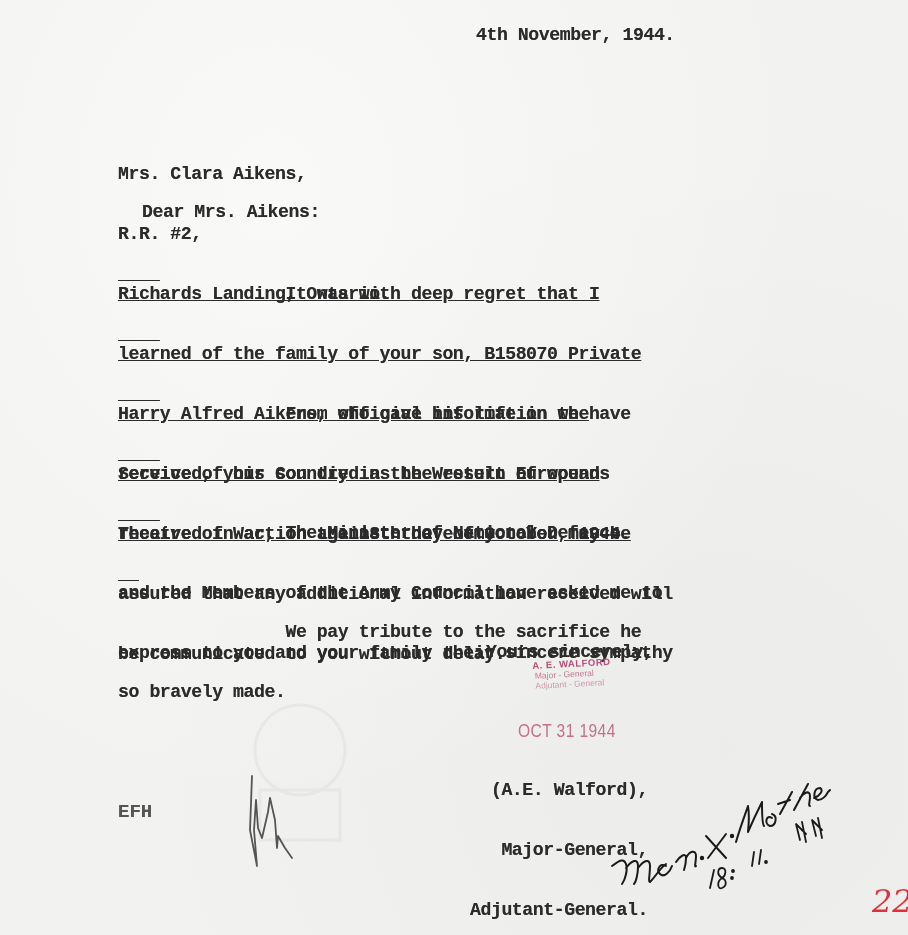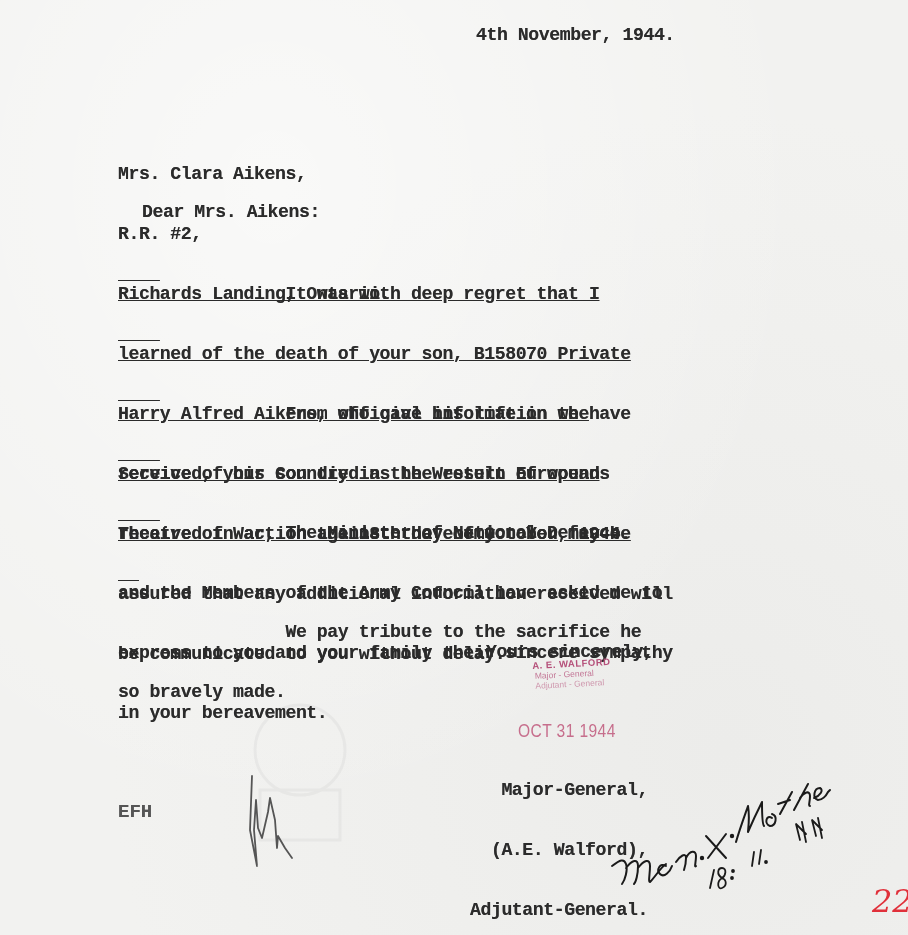--- a/index.html
+++ b/index.html
@@ -108,59 +108,58 @@
   <div class="typed address">
     <span class="line">Mrs. Clara Aikens,</span>
     <span class="line">R.R. #2,</span>
     <span class="line">Richards Landing, Ontario.</span>
   </div>
 
   <div class="typed salutation">Dear Mrs. Aikens:</div>
 
   <div class="typed para1">
     <span class="line">                It was with deep regret that I</span>
-    <span class="line">learned of the death of your son, B158070 Private</span>
+    <span class="line">learned of the family of your son, B158070 Private</span>
     <span class="line">Harry Alfred Aikens, who gave his life in the</span>
     <span class="line">Service of his Country in the Western European</span>
     <span class="line">Theatre of War, on the 18th day of October, 1944.</span>
   </div>
 
   <div class="typed para2">
     <span class="line">                From official information we have</span>
     <span class="line">received, your son died as the result of wounds</span>
     <span class="line">received in action against the enemy.  You may be</span>
     <span class="line">assured that any additional information received will</span>
     <span class="line">be communicated to you without delay.</span>
   </div>
 
   <div class="typed para3">
     <span class="line">                The Minister of National Defence</span>
     <span class="line">and the Members of the Army Council have asked me to</span>
     <span class="line">express to you and your family their sincere sympathy</span>
-    <span class="line">in your bereavement.</span>
   </div>
 
   <div class="typed para4">
     <span class="line">                We pay tribute to the sacrifice he</span>
     <span class="line">so bravely made.</span>
   </div>
 
   <div class="typed closing">Yours sincerely,</div>
 
   <div class="stamp-name">
     <span class="s1">A. E. WALFORD</span>
     <span class="s2">Major - General</span>
     <span class="s3">Adjutant - General</span>
   </div>
 
   <div class="stamp-date">OCT 31 1944</div>
 
   <div class="typed sig-block">
+    <span class="line">(A.E. Walford),</span>
     <span class="line">Major-General,</span>
-    <span class="line">(A.E. Walford),</span>
     <span class="line">Adjutant-General.</span>
   </div>
 
   <div class="typed initials">EFH</div>
 
   <svg class="handwriting" viewBox="0 0 908 935">
 
     <g fill="none" stroke="#555" stroke-width="1.8" stroke-linecap="round" stroke-linejoin="round">
       <path d="M252 776 L250 830 L257 866 L254 830 L256 800 L258 828 L262 838 L268 812 L270 798 L275 820 L277 848 L278 836 L285 848 L292 858"></path>
     </g>

